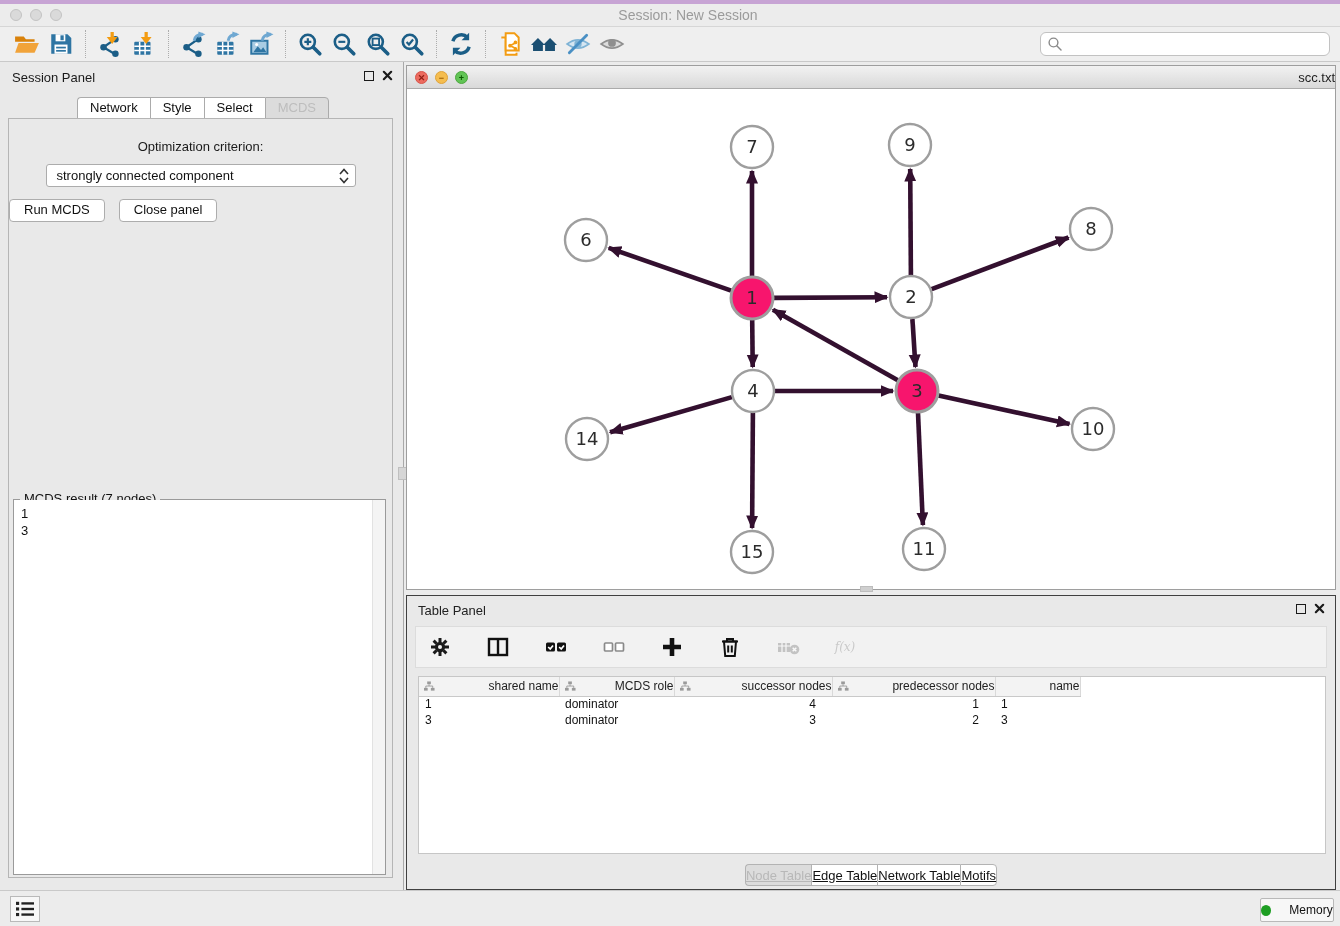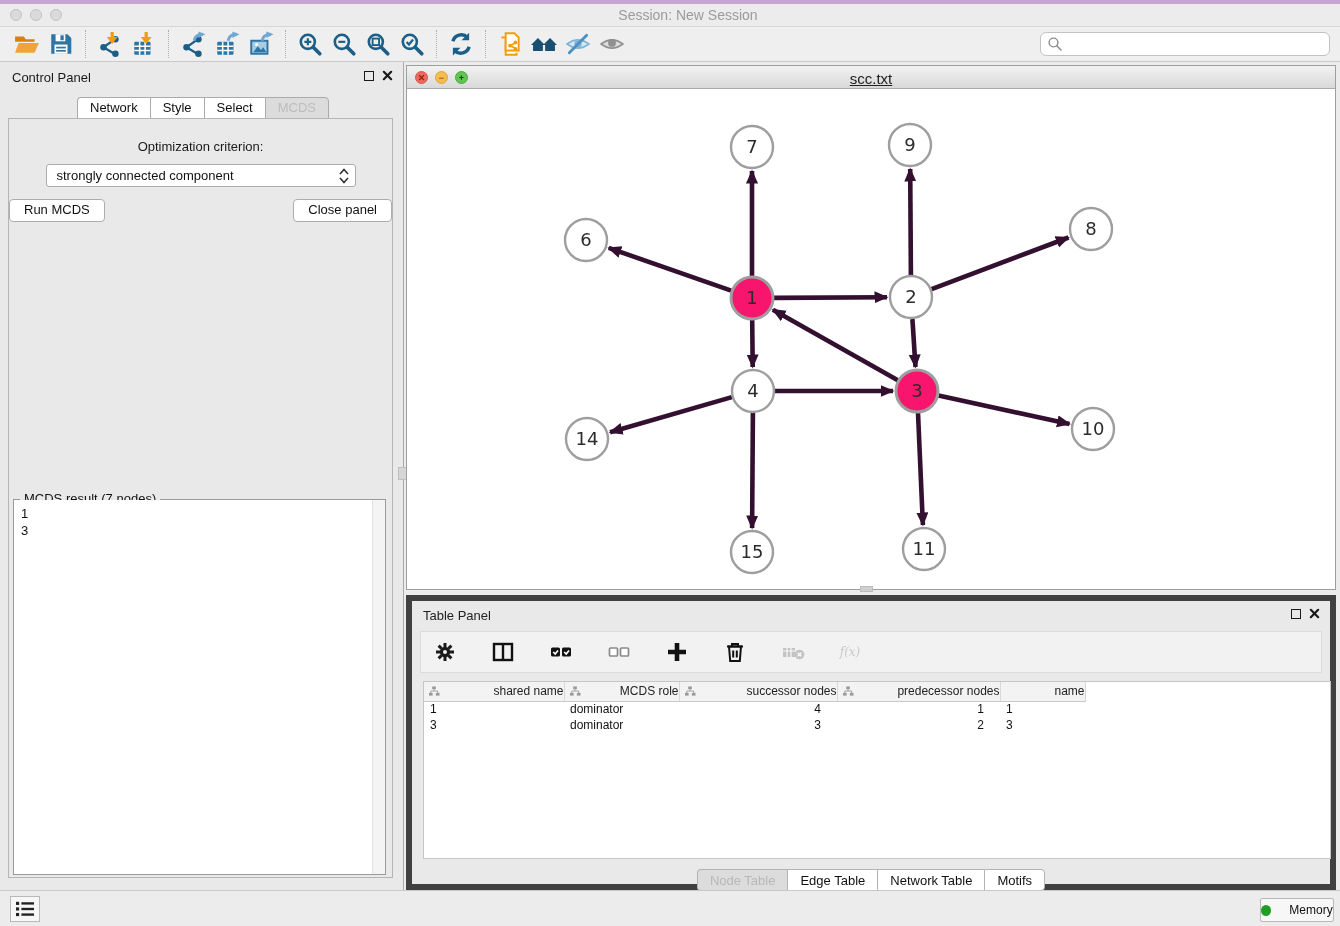--- a/index.html
+++ b/index.html
@@ -32,59 +32,59 @@
   .cp-tabs { position:absolute; left:77px; top:35px; display:flex; }
   .cp-tab { height:22px; padding:2px 12px 12px; background:#fff; border:1px solid #ABABAB; border-right:none; font-size:13px; color:#111; text-align:center; }
   .cp-tab:first-child { border-top-left-radius:4px; }
   .cp-tab:last-child { border-right:1px solid #ABABAB; border-top-right-radius:4px; }
   .cp-tab.active { background:#DCDCDC; color:#BDBDBD; }
 
   .cp-content { position:absolute; left:8px; top:56px; width:385px; height:760px; border:1px solid #B5B5B5; background:#E9E9E9; }
   .opt-label { margin-top:20px; text-align:center; font-size:13px; color:#1a1a1a; }
   .criterion-select { position:relative; margin:10px auto 0; width:310px; height:23px; background:#fff; border:1px solid #ACACAC; border-radius:3px; padding:3px 24px 0 10px; font-size:13px; color:#111; }
   .criterion-select .stepper { position:absolute; right:4px; top:2px; width:14px; height:18px; }
-  .btn-row { margin-top:12px; display:flex; justify-content:space-between; }
+  .btn-row { margin-top:12px; display:flex; justify-content:flex-start; gap:14px; }
   .push-btn { height:23px; padding:2px 14px 0; background:#fff; border:1px solid #ADADAD; border-radius:4px; font-size:13px; color:#111; text-align:center; }
 
   .result-group { position:absolute; left:4px; right:6px; top:373px; bottom:2px; border:1px solid #9a9a9a; margin-top:7px; }
   .result-legend { position:absolute; left:6px; top:-9px; background:#E9E9E9; padding:0 4px; font-size:13px; color:#111; }
   .result-list { position:absolute; inset:0; background:#fff; padding:5px 20px 5px 7px; font-size:13px; line-height:17px; color:#111; overflow:hidden; }
   .result-scroll { position:absolute; right:0; top:0; bottom:0; width:13px; background:#F4F4F4; border-left:1px solid #E2E2E2; }
 
   .v-splitter-handle { position:absolute; left:398px; top:467px; width:9px; height:13px; background:#D6D6D6; border:1px solid #BFBFBF; }
 
   
   .net-window { position:absolute; left:406px; top:65px; width:930px; height:525px; border:1px solid #9E9E9E; background:#fff; }
   .net-titlebar { position:relative; height:23px; background:linear-gradient(#F2F2F2,#D9D9D9); border-bottom:1px solid #ABABAB; }
-  .net-title { position:absolute; left:0; right:0; top:4px; text-align:center; font-size:15px; color:#222;text-decoration:underline; }
+  .net-title { position:absolute; left:0; right:0; top:4px; text-align:right; font-size:13px; color:#222; }
   .traffic-net { position:absolute; left:8px; top:5px; display:flex; gap:7px; }
   .tl { width:13px; height:13px; border-radius:50%; font-size:9px; line-height:12px; text-align:center; font-weight:bold; }
   .tl.red { background:#EC6B5F; border:1px solid #D8544A; color:#8F1D14; }
   .tl.yellow { background:#F5BD4F; border:1px solid #DFA33B; color:#985A00; }
   .tl.green { background:#61C455; border:1px solid #4DA73F; color:#0A5B00; }
   .net-canvas { position:absolute; left:0; top:23px; right:0; bottom:0; background:#fff; }
   .net-canvas svg { position:absolute; inset:0; }
   .h-splitter-handle { position:absolute; left:860px; top:586px; width:13px; height:6px; background:#CFCFCF; border:1px solid #BDBDBD; }
 
   
-  .table-panel { position:absolute; left:406px; top:595px; width:930px; height:295px; background:#E9E9E9; border:6px solid #404040; }
+  .table-panel { position:absolute; left:406px; top:595px; width:930px; height:295px; background:#E9E9E9; border:1px solid #404040; }
   .tp-head { position:relative; height:26px; }
   .tp-head .ph-title { position:absolute; left:11px; top:7px; }
   .tp-toolbar { position:absolute; left:8px; right:8px; top:30px; height:42px; background:#F2F2F2; border:1px solid #DCDCDC; display:flex; align-items:center; padding:0 10px; gap:30px; }
   .tp-btn { width:28px; height:28px; display:flex; align-items:center; justify-content:center; }
   .tp-btn svg { width:24px; height:24px; }
   .tp-btn.disabled { opacity:0.55; }
 
   .node-table-wrap { position:absolute; left:11px; top:80px; width:908px; height:178px; background:#fff; border:1px solid #C6C6C6; overflow:hidden; }
   table.node-table { border-collapse:collapse; font-size:12px; }
   table.node-table th { height:19px; background:#F3F3F3; border-right:1px solid #D9D9D9; border-bottom:1px solid #C9C9C9; font-weight:normal; color:#222; text-align:right; position:relative; }
   table.node-table th .hicon { position:absolute; left:5px; top:4px; width:11px; height:11px; }
   table.node-table td { height:16px; padding:0 6px; color:#111; white-space:nowrap; }
   .tp-tabs { position:absolute; left:0; right:0; top:268px; display:flex; justify-content:center; }
-  .tp-tab { height:22px; padding:3px 12px 0; background:#fff; border:1px solid #B3B3B3; border-right:none; font-size:13px; color:#111; }
+  .tp-tab { height:22px; padding:3px 0 0; background:#fff; border:1px solid #B3B3B3; border-right:none; font-size:13px; color:#111;text-decoration:underline; }
   .tp-tab:first-child { border-radius:4px 0 0 4px; }
   .tp-tab:last-child { border-right:1px solid #B3B3B3; border-radius:0 4px 4px 0; }
   .tp-tab.active { background:#DCDCDC; color:#B8B8B8; }
 
   
   .status-bar { position:absolute; left:0; top:890px; width:1340px; height:36px; background:#ECECEC; border-top:1px solid #C9C9C9; }
   .task-btn { position:absolute; left:10px; top:5px; width:30px; height:26px; background:#F7F7F7; border:1px solid #B9B9B9; display:flex; align-items:center; justify-content:center; }
   .memory-btn { position:absolute; right:6px; top:7px; width:74px; height:24px; background:#F7F7F7; border:1px solid #B9B9B9; border-radius:2px; display:flex; align-items:center; justify-content:center; gap:18px; font-size:12px; color:#111; }
   .mem-dot { width:10px; height:11px; border-radius:50%; background:#1E9E23; }
 </style>
@@ -261,21 +261,21 @@
     <svg class="search-icon" viewBox="0 0 16 16">
         <circle cx="6.5" cy="6.5" r="4.4" fill="none" stroke="#8a8a8a" stroke-width="1.4"></circle>
         <line x1="10" y1="10" x2="14" y2="14" stroke="#8a8a8a" stroke-width="1.5" stroke-linecap="round"></line>
       </svg>
     <input class="search-input" type="text" placeholder="" style="">
   </div>
 </div>
 
 <div class="control-panel">
   <div class="panel-head">
-    <span class="ph-title">Control Panel</span>
+    <span class="ph-title">Session Panel</span>
     <span class="ph-icons">
       <span class="float-box"></span>
       <svg class="x-icon" viewBox="0 0 12 12">
           <path d="M2 2 L10 10 M10 2 L2 10" stroke="#1a1a1a" stroke-width="2.4" stroke-linecap="round"></path>
         </svg>
     </span>
   </div>
   <div class="cp-tabs" id="cp-tabs">
       <div class="cp-tab">Network</div>
       <div class="cp-tab">Style</div>

